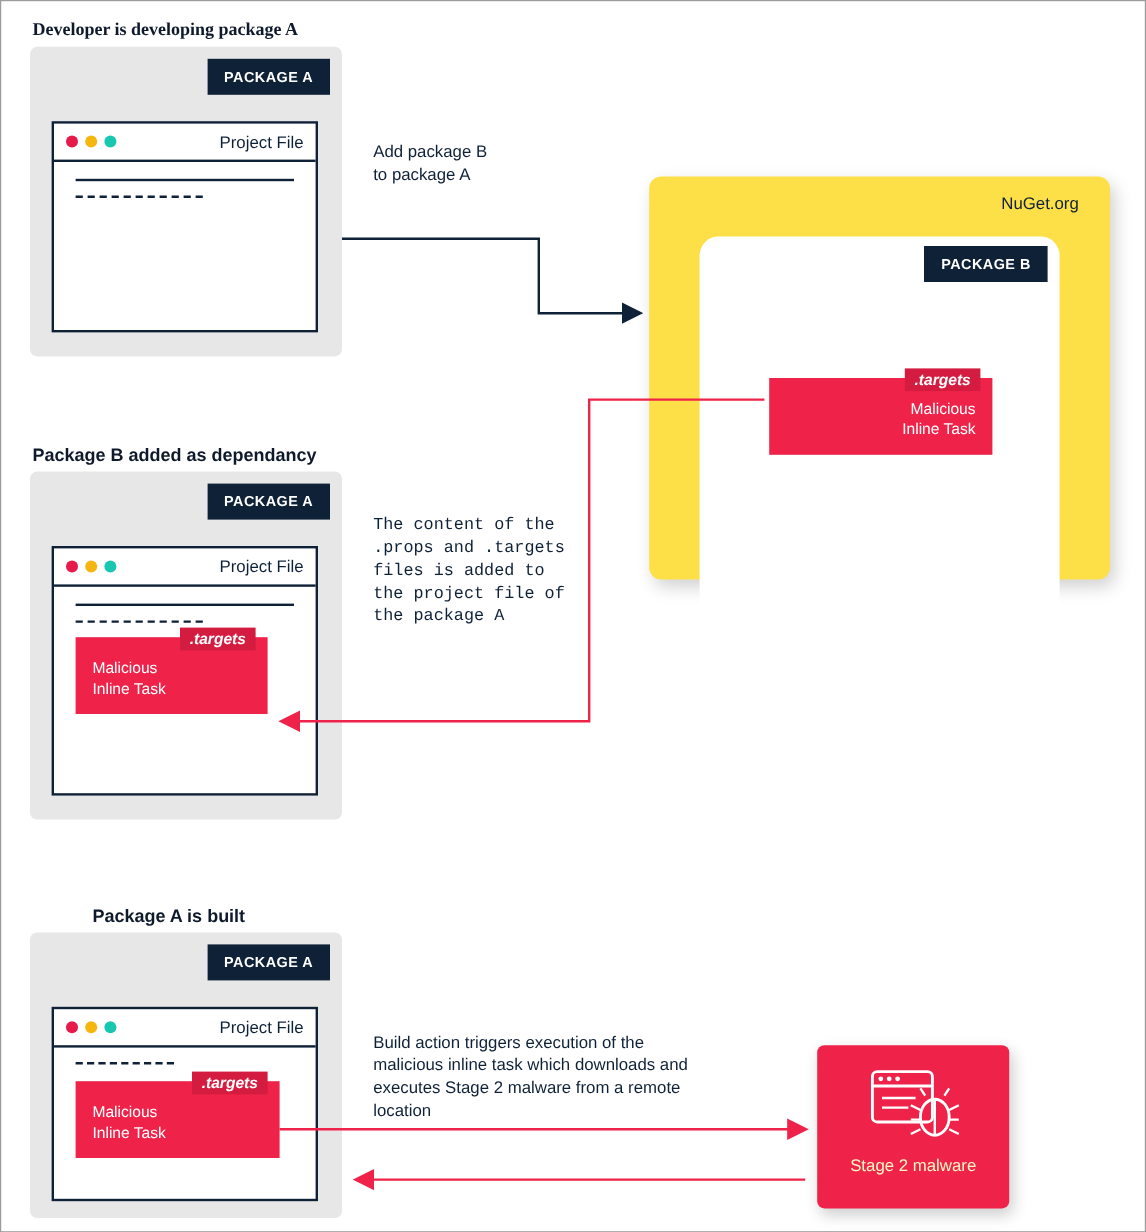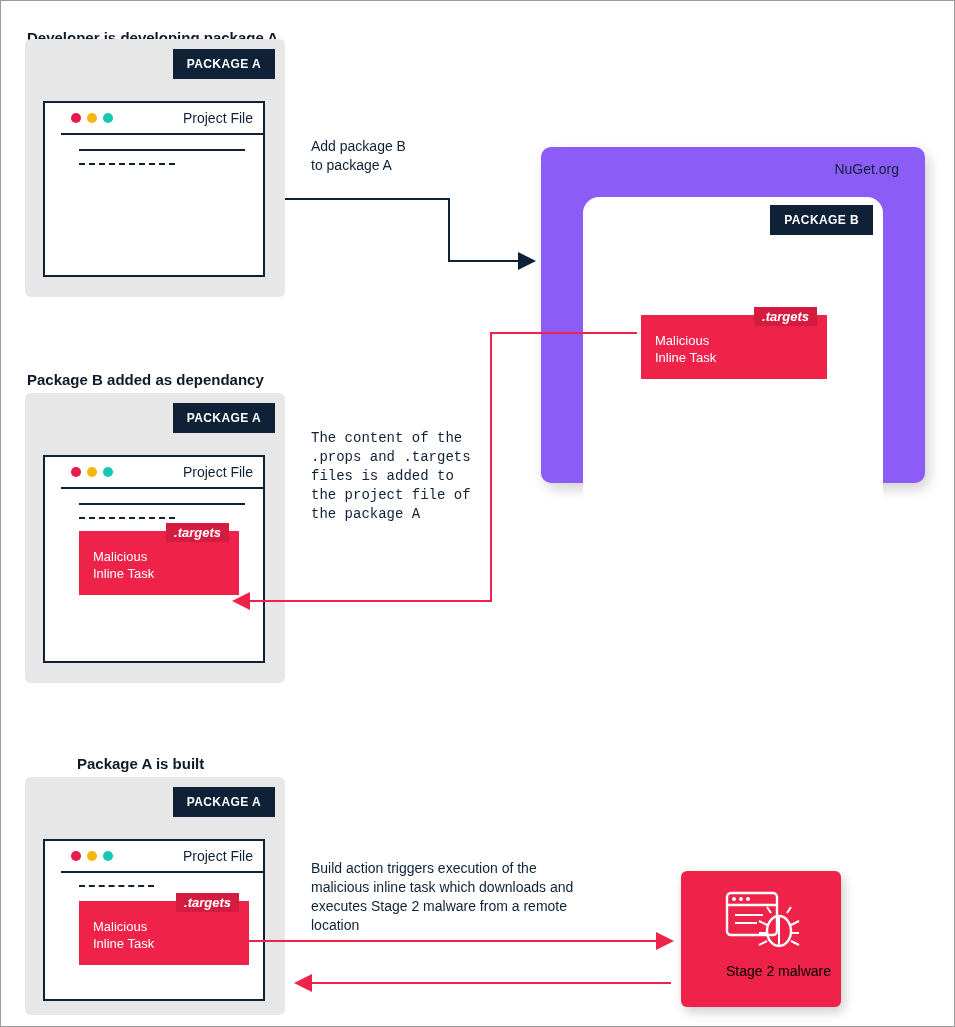--- a/index.html
+++ b/index.html
@@ -1,45 +1,45 @@
 <!DOCTYPE html>
 <html><head>
 <meta charset="utf-8">
 <style>
   * { box-sizing: border-box; margin: 0; padding: 0; }
   body { font-family: -apple-system, BlinkMacSystemFont, "Segoe UI", Arial, sans-serif; background: #fff; width: 955px; height: 1027px; position: relative; border: 1px solid #9b9b9b; }
   .stage-title { font-weight: 700; font-size: 15px; color: #0e1a2b; position: absolute; }
   .panel { position: absolute; background: #e7e7e7; border-radius: 6px; }
   .package-label { position: absolute; background: #0f2137; color: #fff; font-size: 12px; font-weight: 600; padding: 8px 14px; letter-spacing: 0.4px; }
-  .window { position: absolute; background: #fff; border: 2px solid #0f2137; border-radius: 0; padding-left: 16px; }
+  .window { position: absolute; background: #fff; border: 2px solid #0f2137; border-radius: 0; }
   .window-header { height: 32px; border-bottom: 2px solid #0f2137; display: flex; align-items: center; padding: 0 10px; }
   .dots { display: flex; gap: 6px; }
   .dot { width: 10px; height: 10px; border-radius: 50%; }
   .dot.red { background: #e61a4b; }
   .dot.yellow { background: #f5b70f; }
   .dot.green { background: #17c7b0; }
   .window-title { margin-left: auto; font-size: 14px; font-weight: 500; color: #0f2137; }
   .window-body { padding: 14px 18px 18px 18px; }
   .line-solid { height: 2px; background: #0f2137; margin-bottom: 12px; }
   .line-dashed { height: 2px; border-top: 2px dashed #0f2137; margin-bottom: 12px; width: 58%; }
   .malicious { position: relative; background: #ef234a; color: #fff; padding: 18px 14px 12px 14px; }
   .malicious .tag { position: absolute; top: -8px; right: 10px; background: #d41c41; color: #fff; font-style: italic; font-size: 13px; padding: 2px 8px; font-weight: 700; }
   .malicious .txt { font-size: 13px; line-height: 1.3; }
-  .nuget-panel { position: absolute; background: #8b5cf6; border-radius: 10px; box-shadow: 4px 6px 14px rgba(0,0,0,0.18); }
+  .nuget-panel { position: absolute; background: #fde047; border-radius: 10px; box-shadow: 4px 6px 14px rgba(0,0,0,0.18); text-align: right; }
   .nuget-title { position:absolute; top:14px; right:26px; font-size:14px; color:#0f2137; }
   .nuget-inner { position:absolute; background:#fff; border-radius:6px; }
   .annotation { position: absolute; font-size: 14px; color: #0f2137; line-height: 1.35; }
-  .malware-box { position:absolute; background:#ef234a; color:#000000; border-radius:6px; text-align:right; box-shadow: 3px 5px 12px rgba(0,0,0,0.2); }
+  .malware-box { position:absolute; background:#ef234a; color:#fef9c3; border-radius:6px; text-align:center; box-shadow: 3px 5px 12px rgba(0,0,0,0.2); }
   .malware-box .label { font-size: 14px; margin-top: 6px; }
   svg.connectors { position:absolute; top:0; left:0; width:955px; height:1027px; pointer-events:none; }
 </style>
 </head>
 <body>
 
-<div class="stage-title" style="left:26px; top:28px;">Developer is developing package A</div>
+<div class="stage-title" style="left:26px; top:16px;font-family:Liberation Serif, serif;">Developer is developing package A</div>
 <div class="panel" style="left:24px; top:38px; width:260px; height:258px;">
   <div class="package-label" style="top:10px; right:10px;">PACKAGE A</div>
   <div class="window" style="left:18px; top:62px; width:222px; height:176px;">
     <div class="window-header">
       <div class="dots">
         <span class="dot red"></span>
         <span class="dot yellow"></span>
         <span class="dot green"></span>
       </div>
       <div class="window-title">Project File</div>
@@ -103,21 +103,21 @@
       <div class="line-dashed" style="width:45%; margin-bottom:14px;"></div>
       <div class="malicious" style="width:170px;">
         <div class="tag">.targets</div>
         <div class="txt" style="white-space:pre-line;">Malicious
 Inline Task</div>
       </div>
     </div>
   </div>
 </div>
 
-<div class="annotation" style="left:310px; top:136px; width:140px; white-space:pre-line;">Add package B
+<div class="annotation" style="left:310px; top:116px; width:140px; white-space:pre-line;">Add package B
 to package A</div>
 <div class="annotation" style="left:310px; top:428px; width:160px;font-family:Liberation Mono, monospace;">The content of the .props and .targets files is added to the project file of the package A</div>
 <div class="annotation" style="left:310px; top:858px; width:280px;">Build action triggers execution of the malicious inline task which downloads and executes Stage 2 malware from a remote location</div>
 
 <div class="malware-box" style="left:680px; top:870px; width:160px; height:136px; padding:14px 10px 10px 10px;">
   <svg width="80" height="72" viewBox="0 0 80 72" style="display:block; margin:0 auto;">
     <rect x="6" y="8" width="50" height="42" rx="4" fill="none" stroke="#fff" stroke-width="2.4"></rect>
     <line x1="6" y1="20" x2="56" y2="20" stroke="#fff" stroke-width="2.4"></line>
     <circle cx="13" cy="14" r="2" fill="#fff"></circle>
     <circle cx="20" cy="14" r="2" fill="#fff"></circle>

